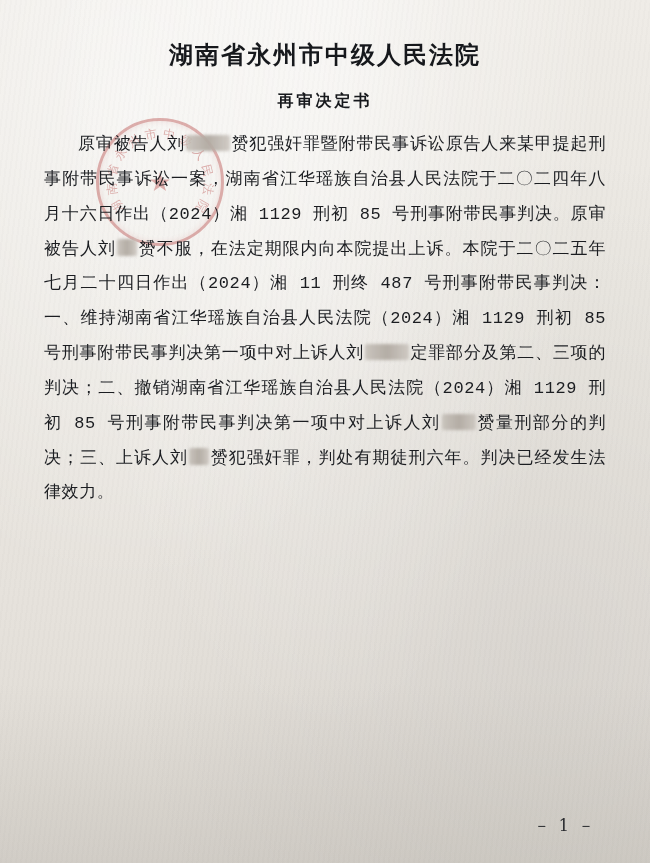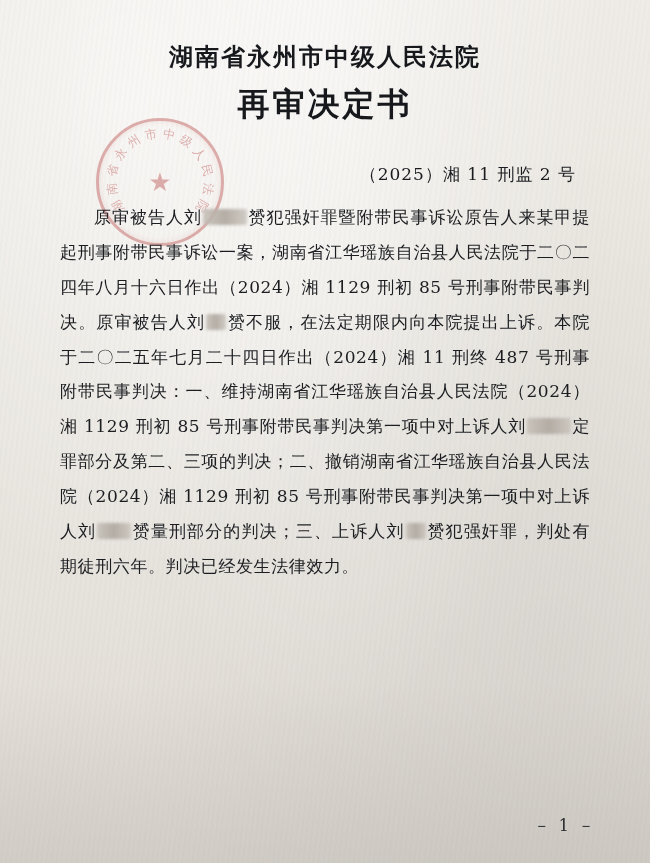--- a/index.html
+++ b/index.html
@@ -38,41 +38,42 @@
     position: absolute;
     left: 0; right: 0; bottom: 0;
     height: 180px;
     background: linear-gradient(180deg, rgba(150,145,138,0) 0%, rgba(150,145,138,0.18) 100%);
     pointer-events: none;
   }
 
   .content {
     position: relative;
     z-index: 3;
-    padding: 0 60px;
+    padding: 0 44px;
+    font-family: Liberation Mono, monospace;
   }
 
   .title-block {
     text-align: center;
     padding-top: 40px;
   }
   .title-line1 {
     font-size: 24px;
     font-weight: bold;
     letter-spacing: 2px;
     color: #16181c;
     line-height: 1.45;
   }
   .title-line2 {
-    font-size: 32px;
+    font-size: 16px;
     font-weight: bold;
     letter-spacing: 3px;
     color: #16181c;
     line-height: 1.45;
-    margin-top: 6px;
+    margin-top: 16px;
   }
 
   .case-number {
     margin-top: 36px;
     text-align: right;
     padding-right: 14px;
     font-size: 17px;
     letter-spacing: 1px;
     color: #191b1f;
   }
@@ -180,21 +181,20 @@
       </div>
   </div>
 
   <div class="content">
 
     <div class="title-block">
       <div class="title-line1">湖南省永州市中级人民法院</div>
       <div class="title-line2">再审决定书</div>
     </div>
 
-    <div class="case-number">（2025）湘 11 刑监 2 号</div>
 
     <div class="body-text" id="body-text">
         <div class="para">原审被告人刘<span class="redact wide"></span>赟犯强奸罪暨附带民事诉讼原告人来某甲提起刑事附带民事诉讼一案，湖南省江华瑶族自治县人民法院于二〇二四年八月十六日作出（2024）湘 1129 刑初 85 号刑事附带民事判决。原审被告人刘<span class="redact narrow"></span>赟不服，在法定期限内向本院提出上诉。本院于二〇二五年七月二十四日作出（2024）湘 11 刑终 487 号刑事附带民事判决：一、维持湖南省江华瑶族自治县人民法院（2024）湘 1129 刑初 85 号刑事附带民事判决第一项中对上诉人刘<span class="redact wide"></span>定罪部分及第二、三项的判决；二、撤销湖南省江华瑶族自治县人民法院（2024）湘 1129 刑初 85 号刑事附带民事判决第一项中对上诉人刘<span class="redact"></span>赟量刑部分的判决；三、上诉人刘<span class="redact narrow"></span>赟犯强奸罪，判处有期徒刑六年。判决已经发生法律效力。</div>
       </div>
 
   </div>
 
   <div class="page-number">－ 1 －</div>
 
 </div>

